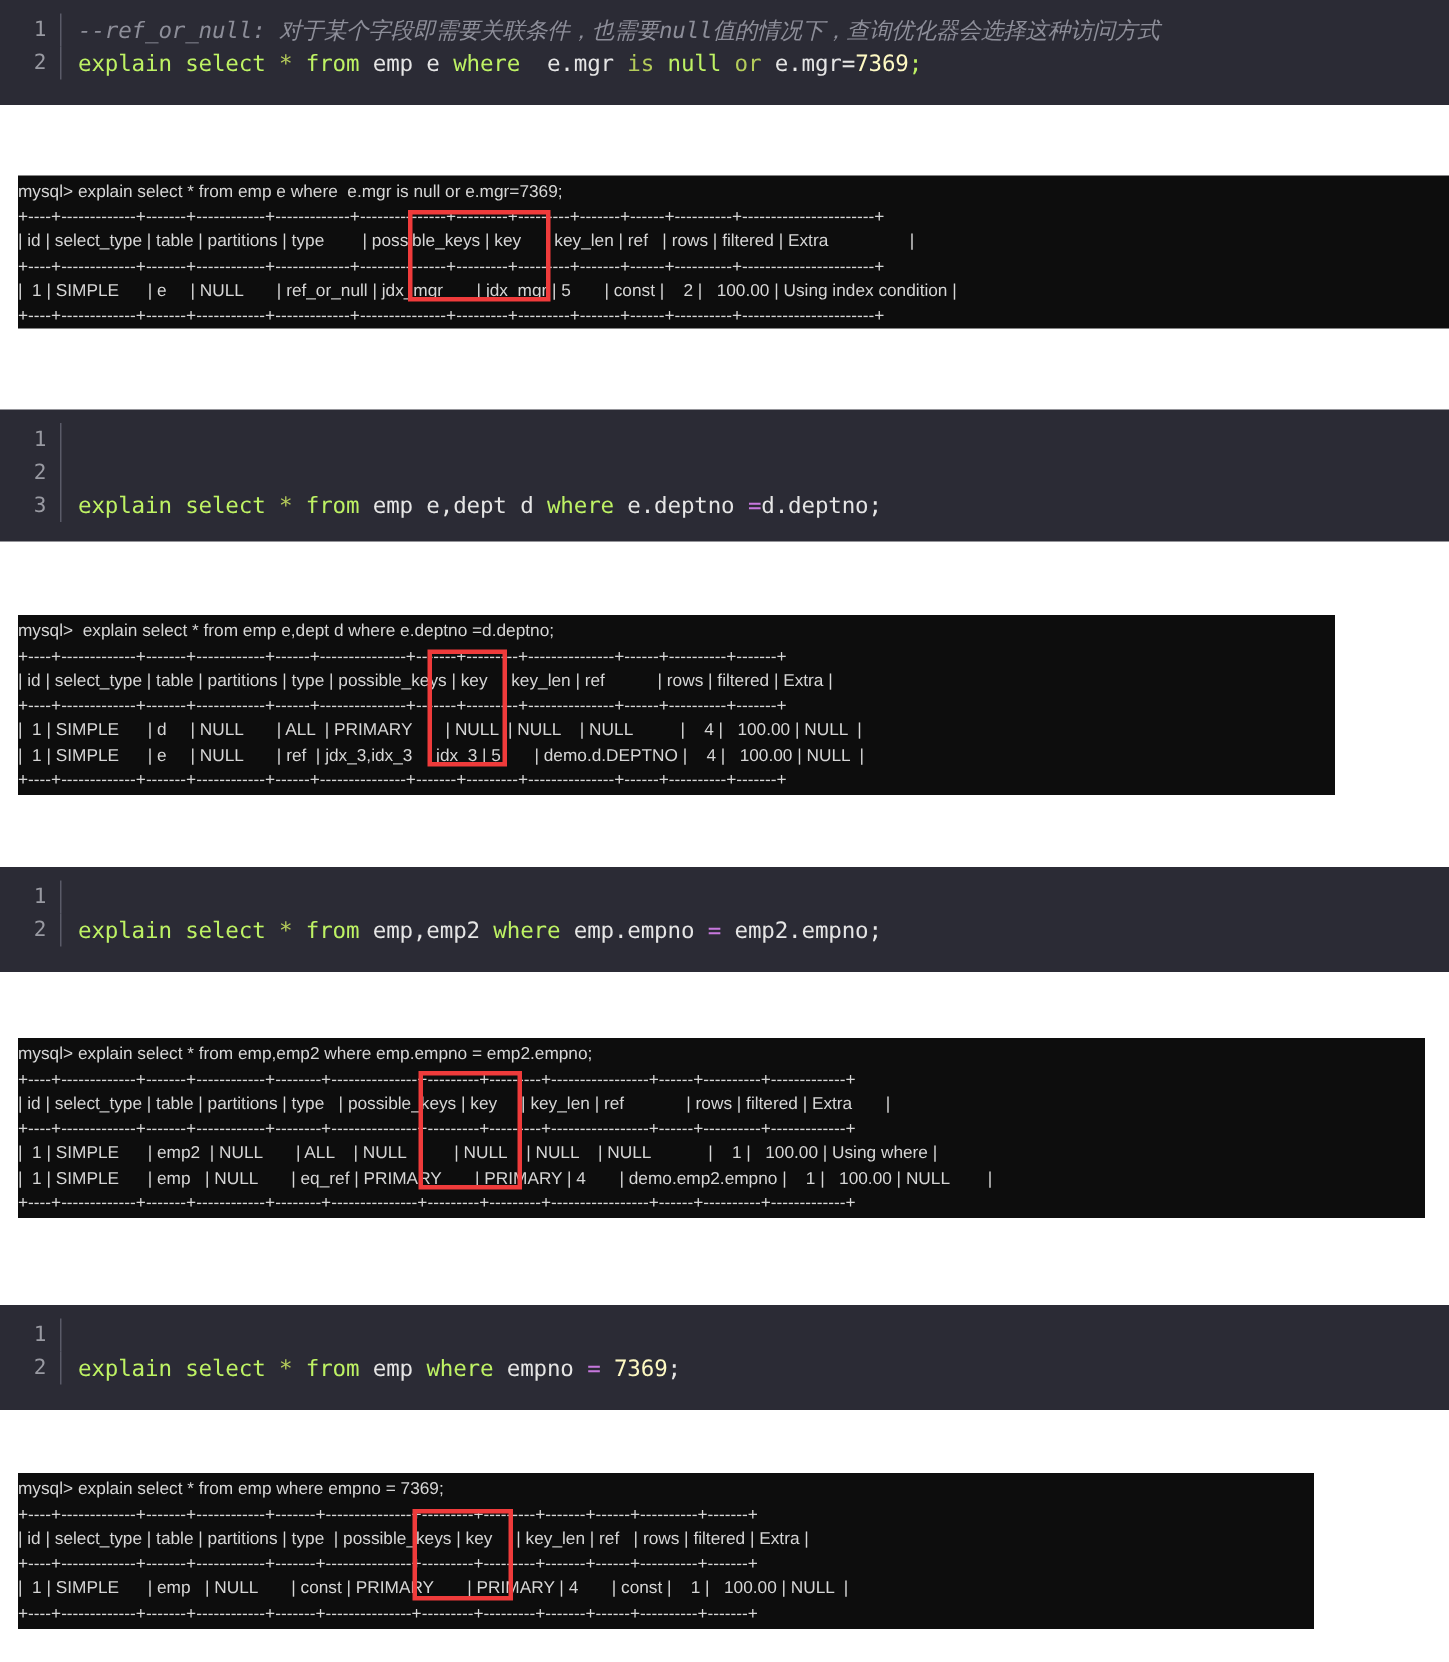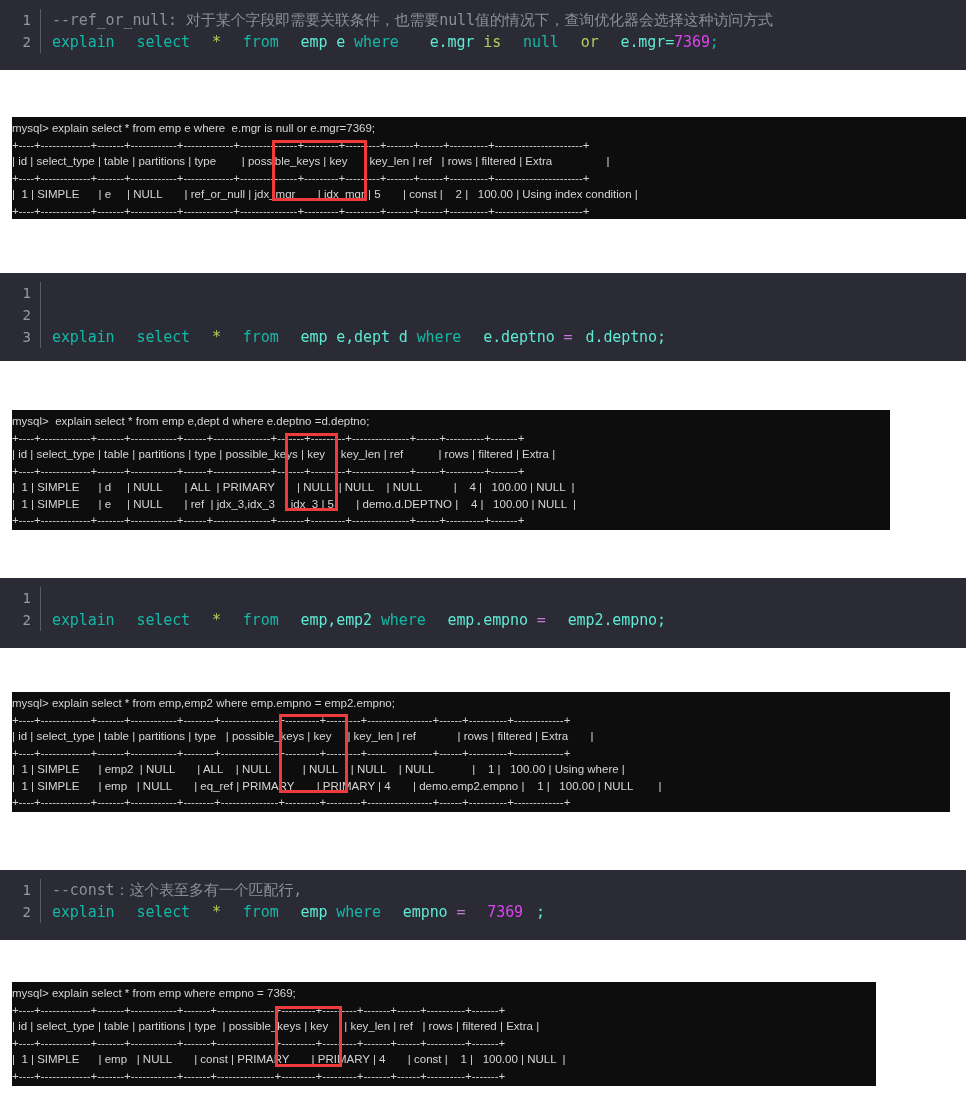--- a/index.html
+++ b/index.html
@@ -46,25 +46,25 @@
     width: 1px;
     align-self: stretch;
     background: #5a5b68;
     margin-right: 11px;
   }
   .code-text {
     font-size: 15px;
     letter-spacing: -0.1px;
     color: #d8d8e0;
   }
-  .tok-comment { color: #8d8e99; }
-  .tok-kw      { color: #14b8a6; }
+  .tok-comment { color: #8d8e99; font-style: italic; }
+  .tok-kw      { color: #bef264; }
   .tok-star    { color: #b5cc5a; }
-  .tok-plain   { color: #5eead4; margin-left: 13px; }
-  .tok-num     { color: #d946ef; }
+  .tok-plain   { color: #e5e5e5; }
+  .tok-num     { color: #fef9c3; }
   .tok-op      { color: #c778dd; }
 
   
   .terminal {
     position: absolute;
     left: 12px;
     background: #0d0d0d;
     color: #d6d6d6;
     font-family: Liberation Sans, sans-serif;
     font-size: 11.5px;
@@ -138,21 +138,20 @@
 </div>
 
 <div class="terminal" style="top:692px;width:938px;height:120px;"><span class="tline">mysql&gt; explain select * from emp,emp2 where emp.empno = emp2.empno;</span><span class="tline">+----+-------------+-------+------------+--------+---------------+---------+---------+-----------------+------+----------+-------------+</span><span class="tline">| id | select_type | table | partitions | type   | possible_keys | key     | key_len | ref             | rows | filtered | Extra       |</span><span class="tline">+----+-------------+-------+------------+--------+---------------+---------+---------+-----------------+------+----------+-------------+</span><span class="tline">|  1 | SIMPLE      | emp2  | NULL       | ALL    | NULL          | NULL    | NULL    | NULL            |    1 |   100.00 | Using where |</span><span class="tline">|  1 | SIMPLE      | emp   | NULL       | eq_ref | PRIMARY       | PRIMARY | 4       | demo.emp2.empno |    1 |   100.00 | NULL        |</span><span class="tline">+----+-------------+-------+------------+--------+---------------+---------+---------+-----------------+------+----------+-------------+</span><span class="tline">2 rows in set, 1 warning (0.00 sec)</span></div>
 
 <div class="redbox" style="left:279px;top:714px;width:69px;height:79px;"></div>
 
 <div class="codeblock" style="top:870px;height:70px;">
   <div class="code-line">
     <span class="ln">1</span>
     <span class="gutter-bar"></span>
-    <span class="code-text tok-comment">--const：这个表至多有一个匹配行,</span>
   </div>
   <div class="code-line">
     <span class="ln">2</span>
     <span class="gutter-bar"></span>
     <span class="code-text"><span class="tok-kw">explain</span><span class="tok-plain"> </span><span class="tok-kw">select</span><span class="tok-plain"> </span><span class="tok-star">*</span><span class="tok-plain"> </span><span class="tok-kw">from</span><span class="tok-plain"> emp </span><span class="tok-kw">where</span><span class="tok-plain"> empno </span><span class="tok-op">=</span><span class="tok-plain"> </span><span class="tok-num">7369</span><span class="tok-plain">;</span></span>
   </div>
 </div>
 
 <div class="terminal" style="top:982px;width:864px;height:104px;"><span class="tline">mysql&gt; explain select * from emp where empno = 7369;</span><span class="tline">+----+-------------+-------+------------+-------+---------------+---------+---------+-------+------+----------+-------+</span><span class="tline">| id | select_type | table | partitions | type  | possible_keys | key     | key_len | ref   | rows | filtered | Extra |</span><span class="tline">+----+-------------+-------+------------+-------+---------------+---------+---------+-------+------+----------+-------+</span><span class="tline">|  1 | SIMPLE      | emp   | NULL       | const | PRIMARY       | PRIMARY | 4       | const |    1 |   100.00 | NULL  |</span><span class="tline">+----+-------------+-------+------------+-------+---------------+---------+---------+-------+------+----------+-------+</span><span class="tline">1 row in set, 1 warning (0.00 sec)</span></div>
 

